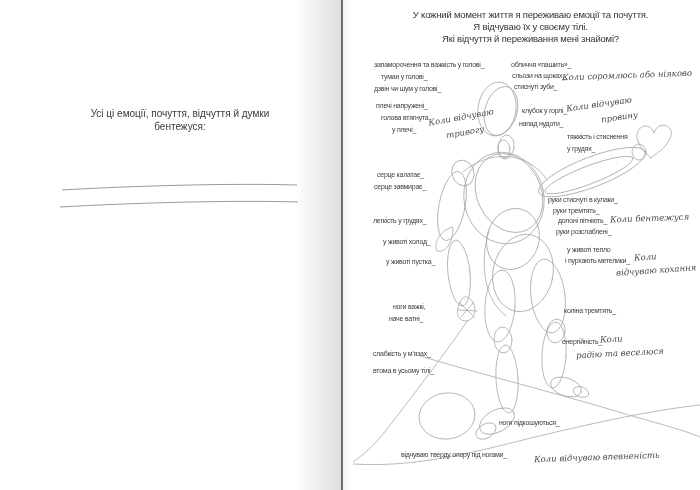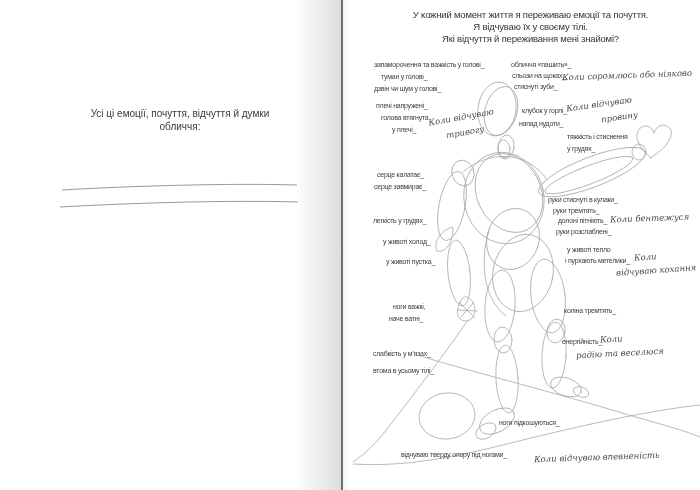--- a/index.html
+++ b/index.html
@@ -72,21 +72,21 @@
       <ellipse cx="447" cy="416" rx="28" ry="23" transform="rotate(-8 447 416)"></ellipse>
       <path d="M 353,464 C 415,468 475,452 535,437 C 610,419 662,409 700,405"></path>
       <path d="M 420,356 C 480,374 560,394 622,413 C 652,422 681,429 700,437"></path>
       <path d="M 468,320 C 446,352 412,397 387,429 C 375,445 363,455 353,462"></path>
     </g>
   </svg>
 
   <div>
     <div class="prompt">
       <div>Усі ці емоції, почуття, відчуття й думки</div>
-      <div>обличчя:</div>
+      <div>бентежуся:</div>
     </div>
   </div>
   <div class="spine-shadow"></div>
   <div class="spine-line"></div>
   <div class="spine-shadow-r"></div>
 
   <div>
     <div class="title">
       <div>У кожний момент життя я переживаю емоції та почуття.</div>
       <div>Я відчуваю їх у своєму тілі.</div>

